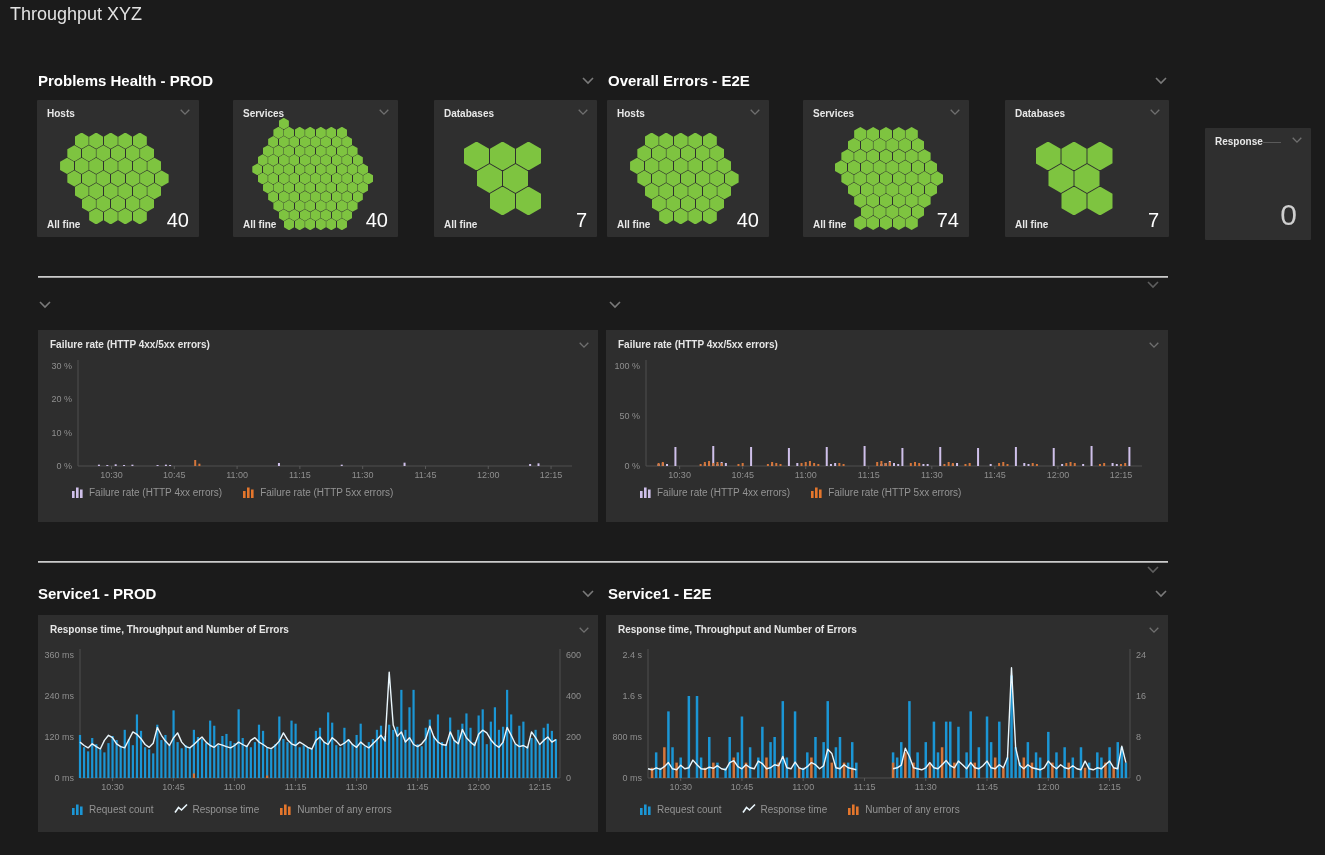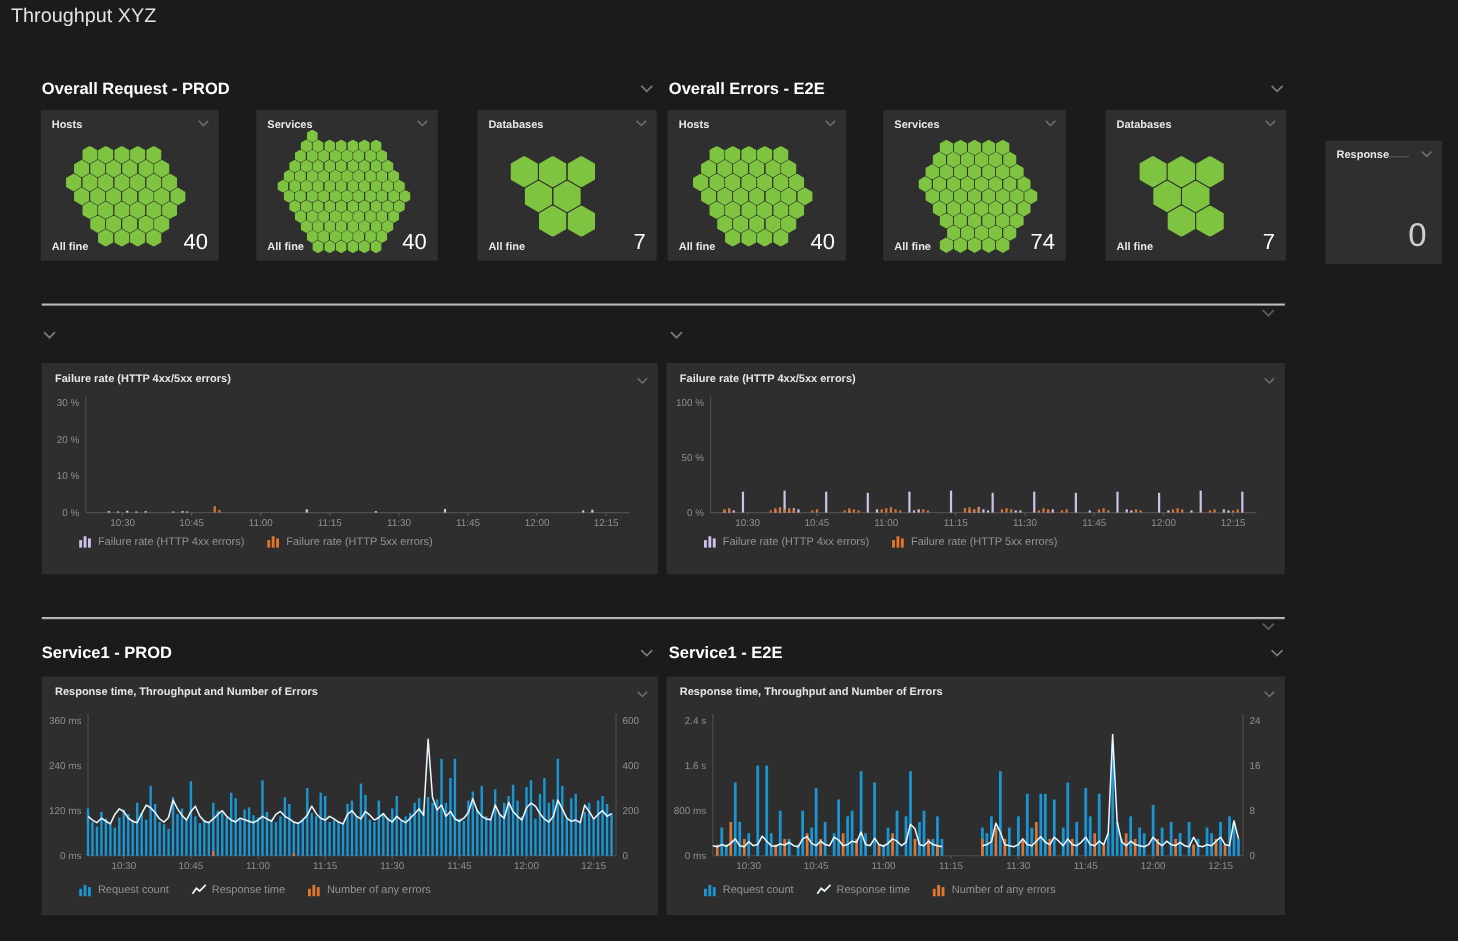--- a/index.html
+++ b/index.html
@@ -16,34 +16,34 @@
   .tile-f{position:absolute;left:10px;right:10px;bottom:7px;display:flex;
           justify-content:space-between;align-items:flex-end;}
   .tile-f .status{font-size:10px;font-weight:bold;color:#e8e8e8;}
   .tile-f .count{font-size:20px;color:#fff;font-weight:400;line-height:1;}
   .prob-val{position:absolute;right:14px;bottom:10px;font-size:30px;color:#cfcfcf;font-weight:300;line-height:1;}
   .prob-dash{width:18px;height:1px;background:#5a5a5a;margin-top:6px;margin-left:auto;margin-right:10px;}
   .divider{position:absolute;height:2px;background:linear-gradient(#e0e0e0,#8a8a8a);}
   .chev{flex:0 0 auto;}
   .abschev{position:absolute;}
   .ctile{position:absolute;background:#2e2e2e;}
-  .ctile-h{display:flex;justify-content:space-between;align-items:flex-end;
+  .ctile-h{display:flex;justify-content:space-between;align-items:center;
            padding:9px 8px 0 12px;font-size:10px;font-weight:bold;color:#e6e6e6;}
   .chart-box{position:absolute;left:0;top:0;right:0;bottom:0;pointer-events:none;}
   .chart-box svg{position:absolute;left:0;top:0;}
   .legend{position:absolute;left:33px;display:flex;gap:20px;align-items:center;}
   .legend .li{display:flex;gap:5px;align-items:center;font-size:10px;color:#949494;}
 </style>
 </head>
 <body>
 
 <div class="page-title">Throughput XYZ</div>
 
 <div class="sec-h" style="left:38px;top:72px;width:557px;">
-  <span>Overall Request - PROD</span>
+  <span>Problems Health - PROD</span>
   <svg class="chev" width="14" height="9" viewBox="0 0 14 9">
       <path d="M2 2 L7 7 L12 2" stroke="#7a7a7a" stroke-width="1.6" fill="none"></path>
     </svg>
 </div>
 <div class="sec-h" style="left:608px;top:72px;width:560px;">
   <span>Overall Errors - E2E</span>
   <svg class="chev" width="14" height="9" viewBox="0 0 14 9">
       <path d="M2 2 L7 7 L12 2" stroke="#7a7a7a" stroke-width="1.6" fill="none"></path>
     </svg>
 </div>

